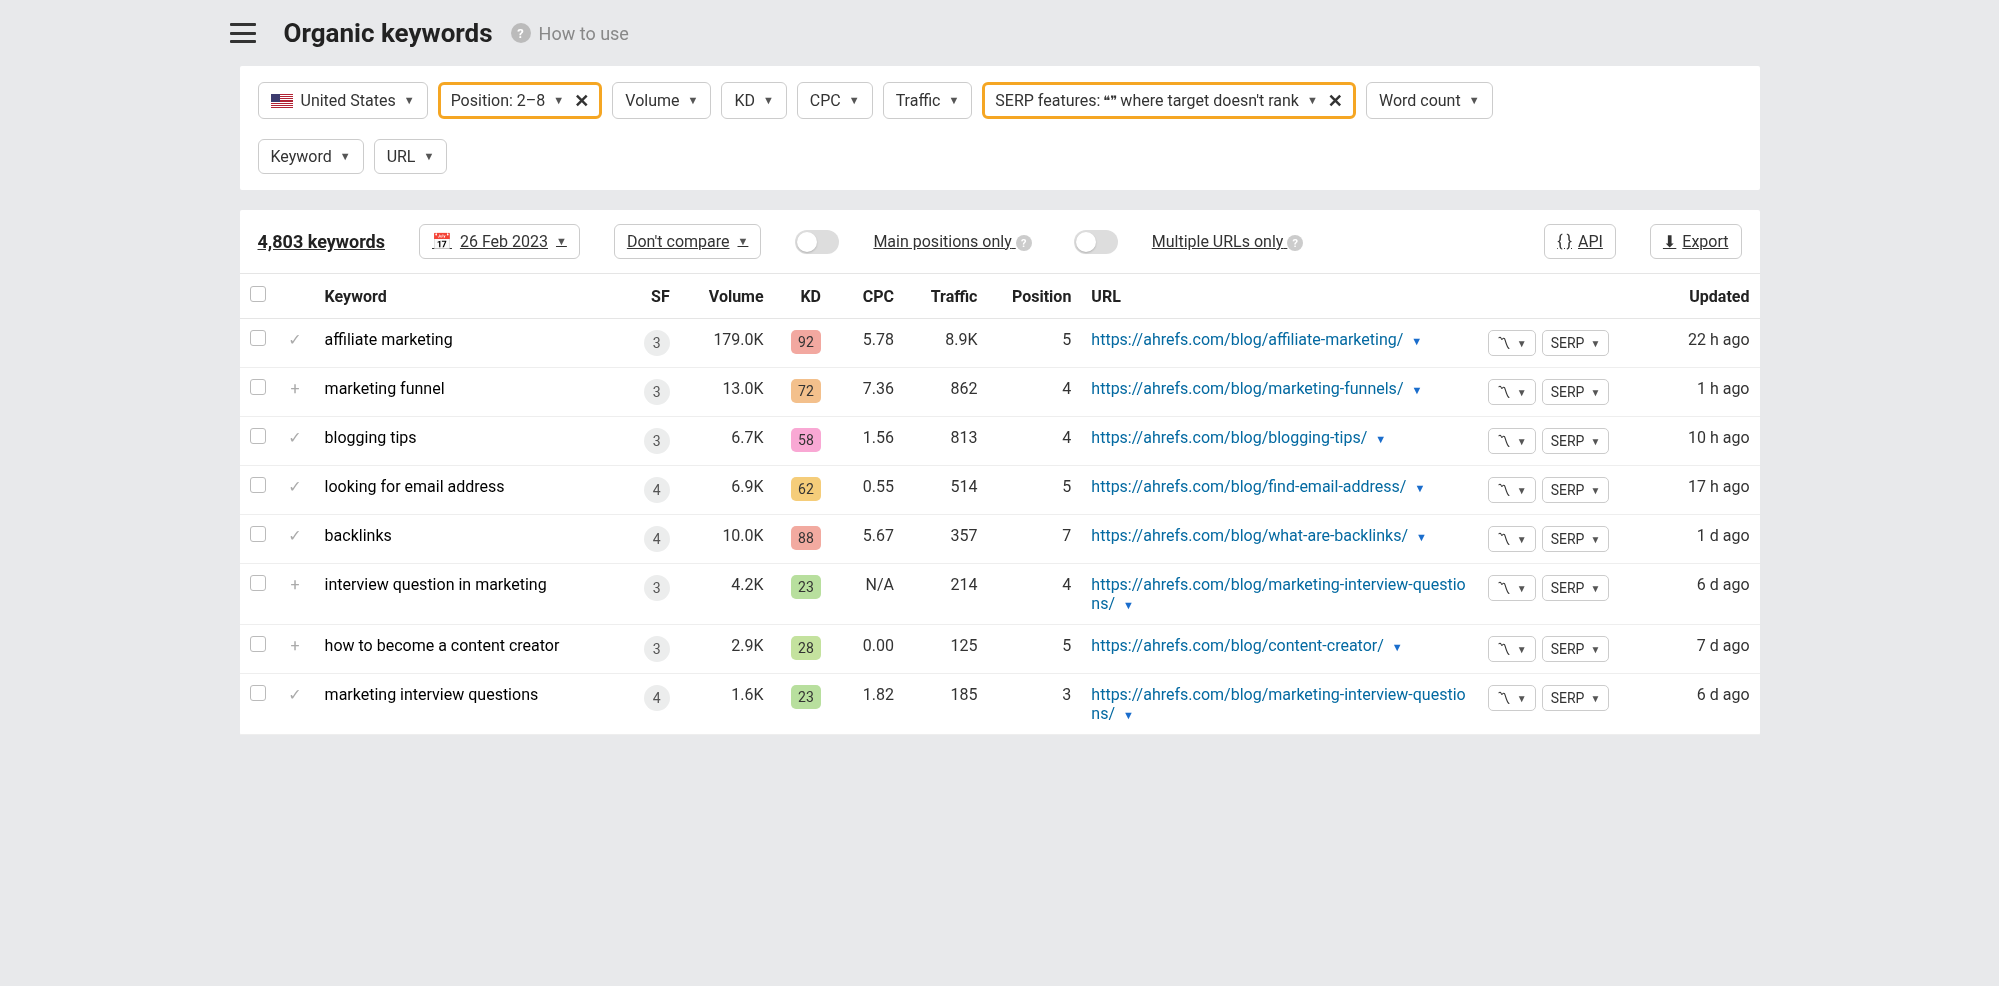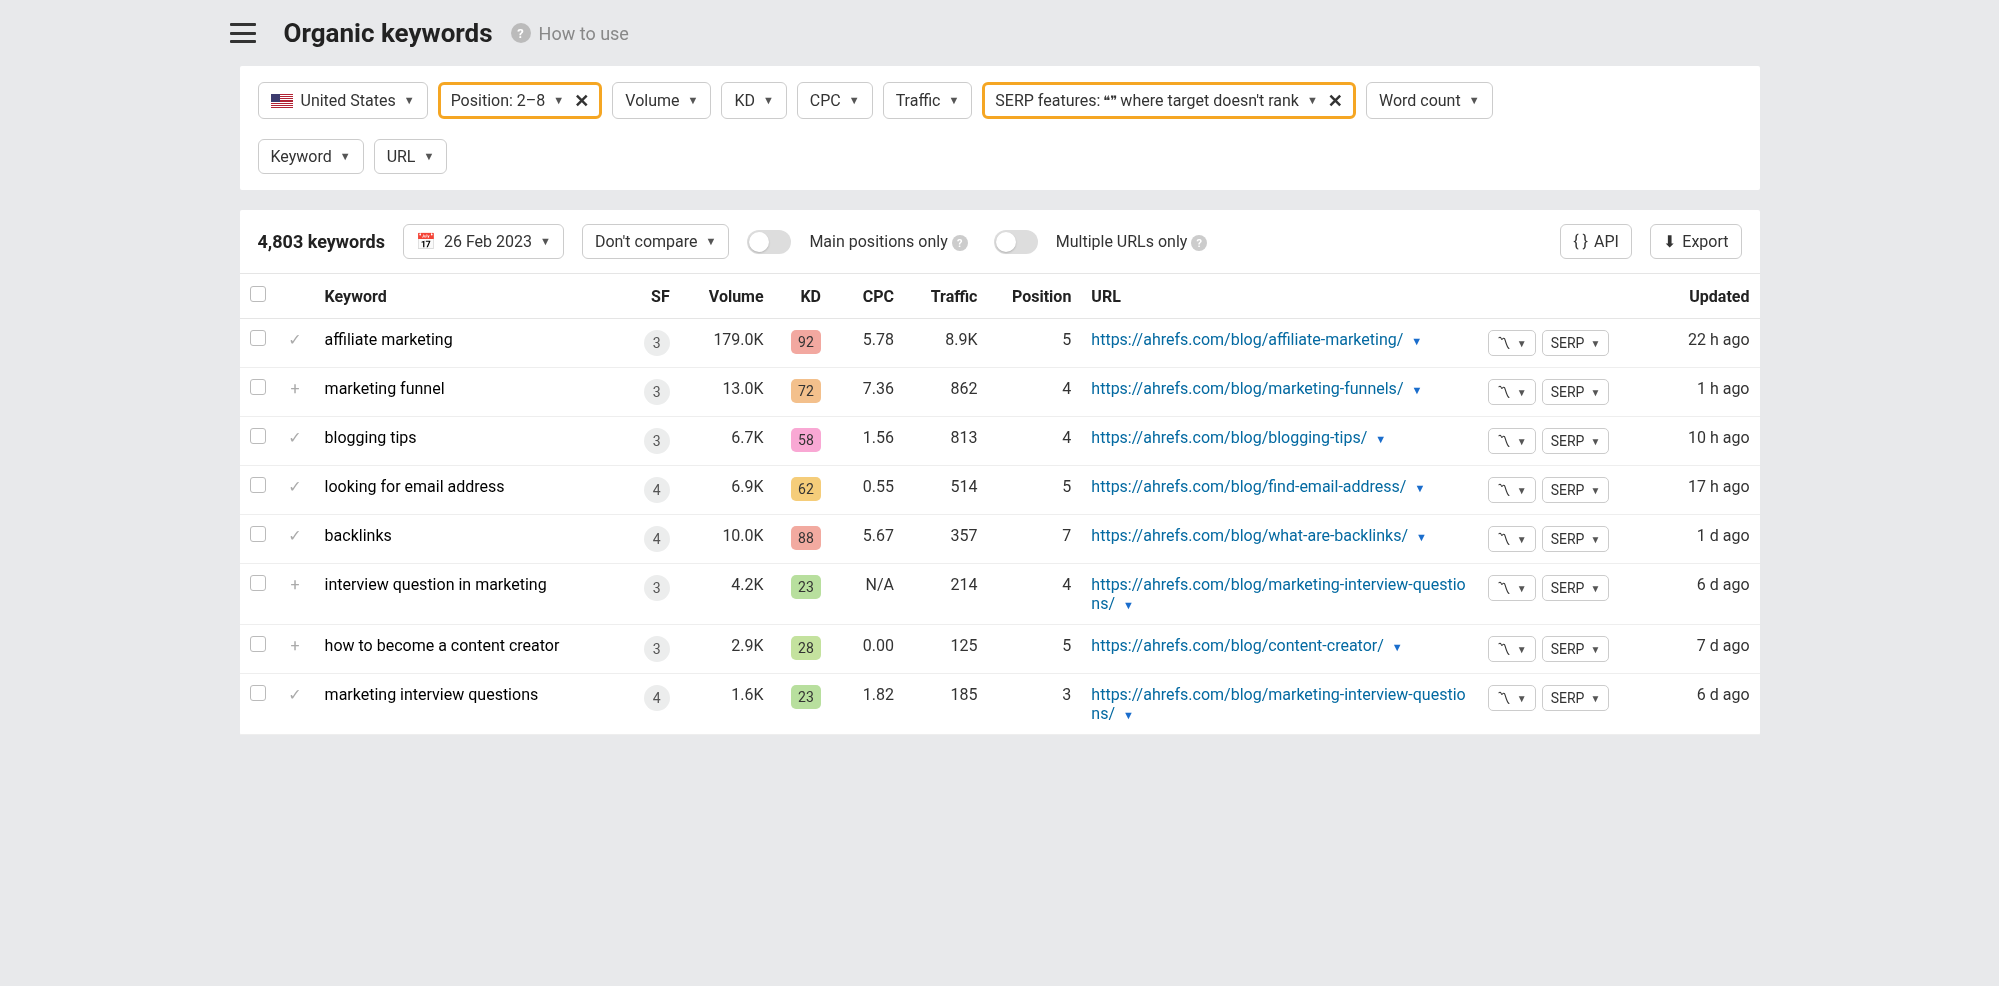--- a/index.html
+++ b/index.html
@@ -13,21 +13,21 @@
 .how-to-use { color: #888; font-size: 18px; }
 .panel { background: #fff; margin: 0 20px 20px 20px; border-radius: 2px; }
 .filter-panel { padding: 16px 18px; display: flex; flex-wrap: wrap; gap: 10px; }
 .filter-chip { display: inline-flex; align-items: center; border: 1px solid #ccc; border-radius: 6px; padding: 7px 12px; font-size: 16px; background: #fff; cursor: pointer; }
 .filter-chip .caret { margin-left: 8px; font-size: 11px; color: #555; }
 .filter-chip.highlighted { border: 3px solid #f5a623; padding: 5px 10px; background: #fff; }
 .filter-chip .close { margin-left: 10px; font-weight: 700; font-size: 18px; color: #333; cursor: pointer; }
 .flag { width: 22px; height: 14px; background: linear-gradient(to bottom, #b22234 0%, #b22234 7.7%, #fff 7.7%, #fff 15.4%, #b22234 15.4%, #b22234 23.1%, #fff 23.1%, #fff 30.8%, #b22234 30.8%, #b22234 38.5%, #fff 38.5%, #fff 46.2%, #b22234 46.2%, #b22234 53.8%, #fff 53.8%, #fff 61.5%, #b22234 61.5%, #b22234 69.2%, #fff 69.2%, #fff 76.9%, #b22234 76.9%, #b22234 84.6%, #fff 84.6%, #fff 92.3%, #b22234 92.3%); position: relative; margin-right: 8px; }
 .flag::before { content: ""; position: absolute; top: 0; left: 0; width: 9px; height: 8px; background: #3c3b6e; }
 .serp-icon { display: inline-block; font-size: 13px; margin: 0 3px; }
-.toolbar { padding: 14px 18px; display: flex; align-items: center; gap: 18px; border-bottom: 1px solid #e5e5e5; }
+.toolbar { padding: 14px 18px; display: flex; align-items: center; gap: 34px; border-bottom: 1px solid #e5e5e5; text-decoration: underline; }
 .kw-count { font-size: 18px; font-weight: 700; color: #222; }
 .btn { display: inline-flex; align-items: center; border: 1px solid #ccc; border-radius: 6px; padding: 7px 12px; font-size: 16px; background: #fff; cursor: pointer; }
 .btn .caret { margin-left: 8px; font-size: 11px; color: #555; }
 .calendar-icon { margin-right: 8px; }
 .toggle { width: 44px; height: 24px; border-radius: 12px; background: #ddd; position: relative; cursor: pointer; }
 .toggle::after { content: ""; position: absolute; width: 20px; height: 20px; border-radius: 50%; background: #fff; top: 2px; left: 2px; box-shadow: 0 1px 2px rgba(0,0,0,0.2); }
 .toggle-label { font-size: 16px; color: #333; }
 .spacer { flex: 1; }
 .api-icon, .export-icon { margin-right: 6px; }
 table { width: 100%; border-collapse: collapse; }

